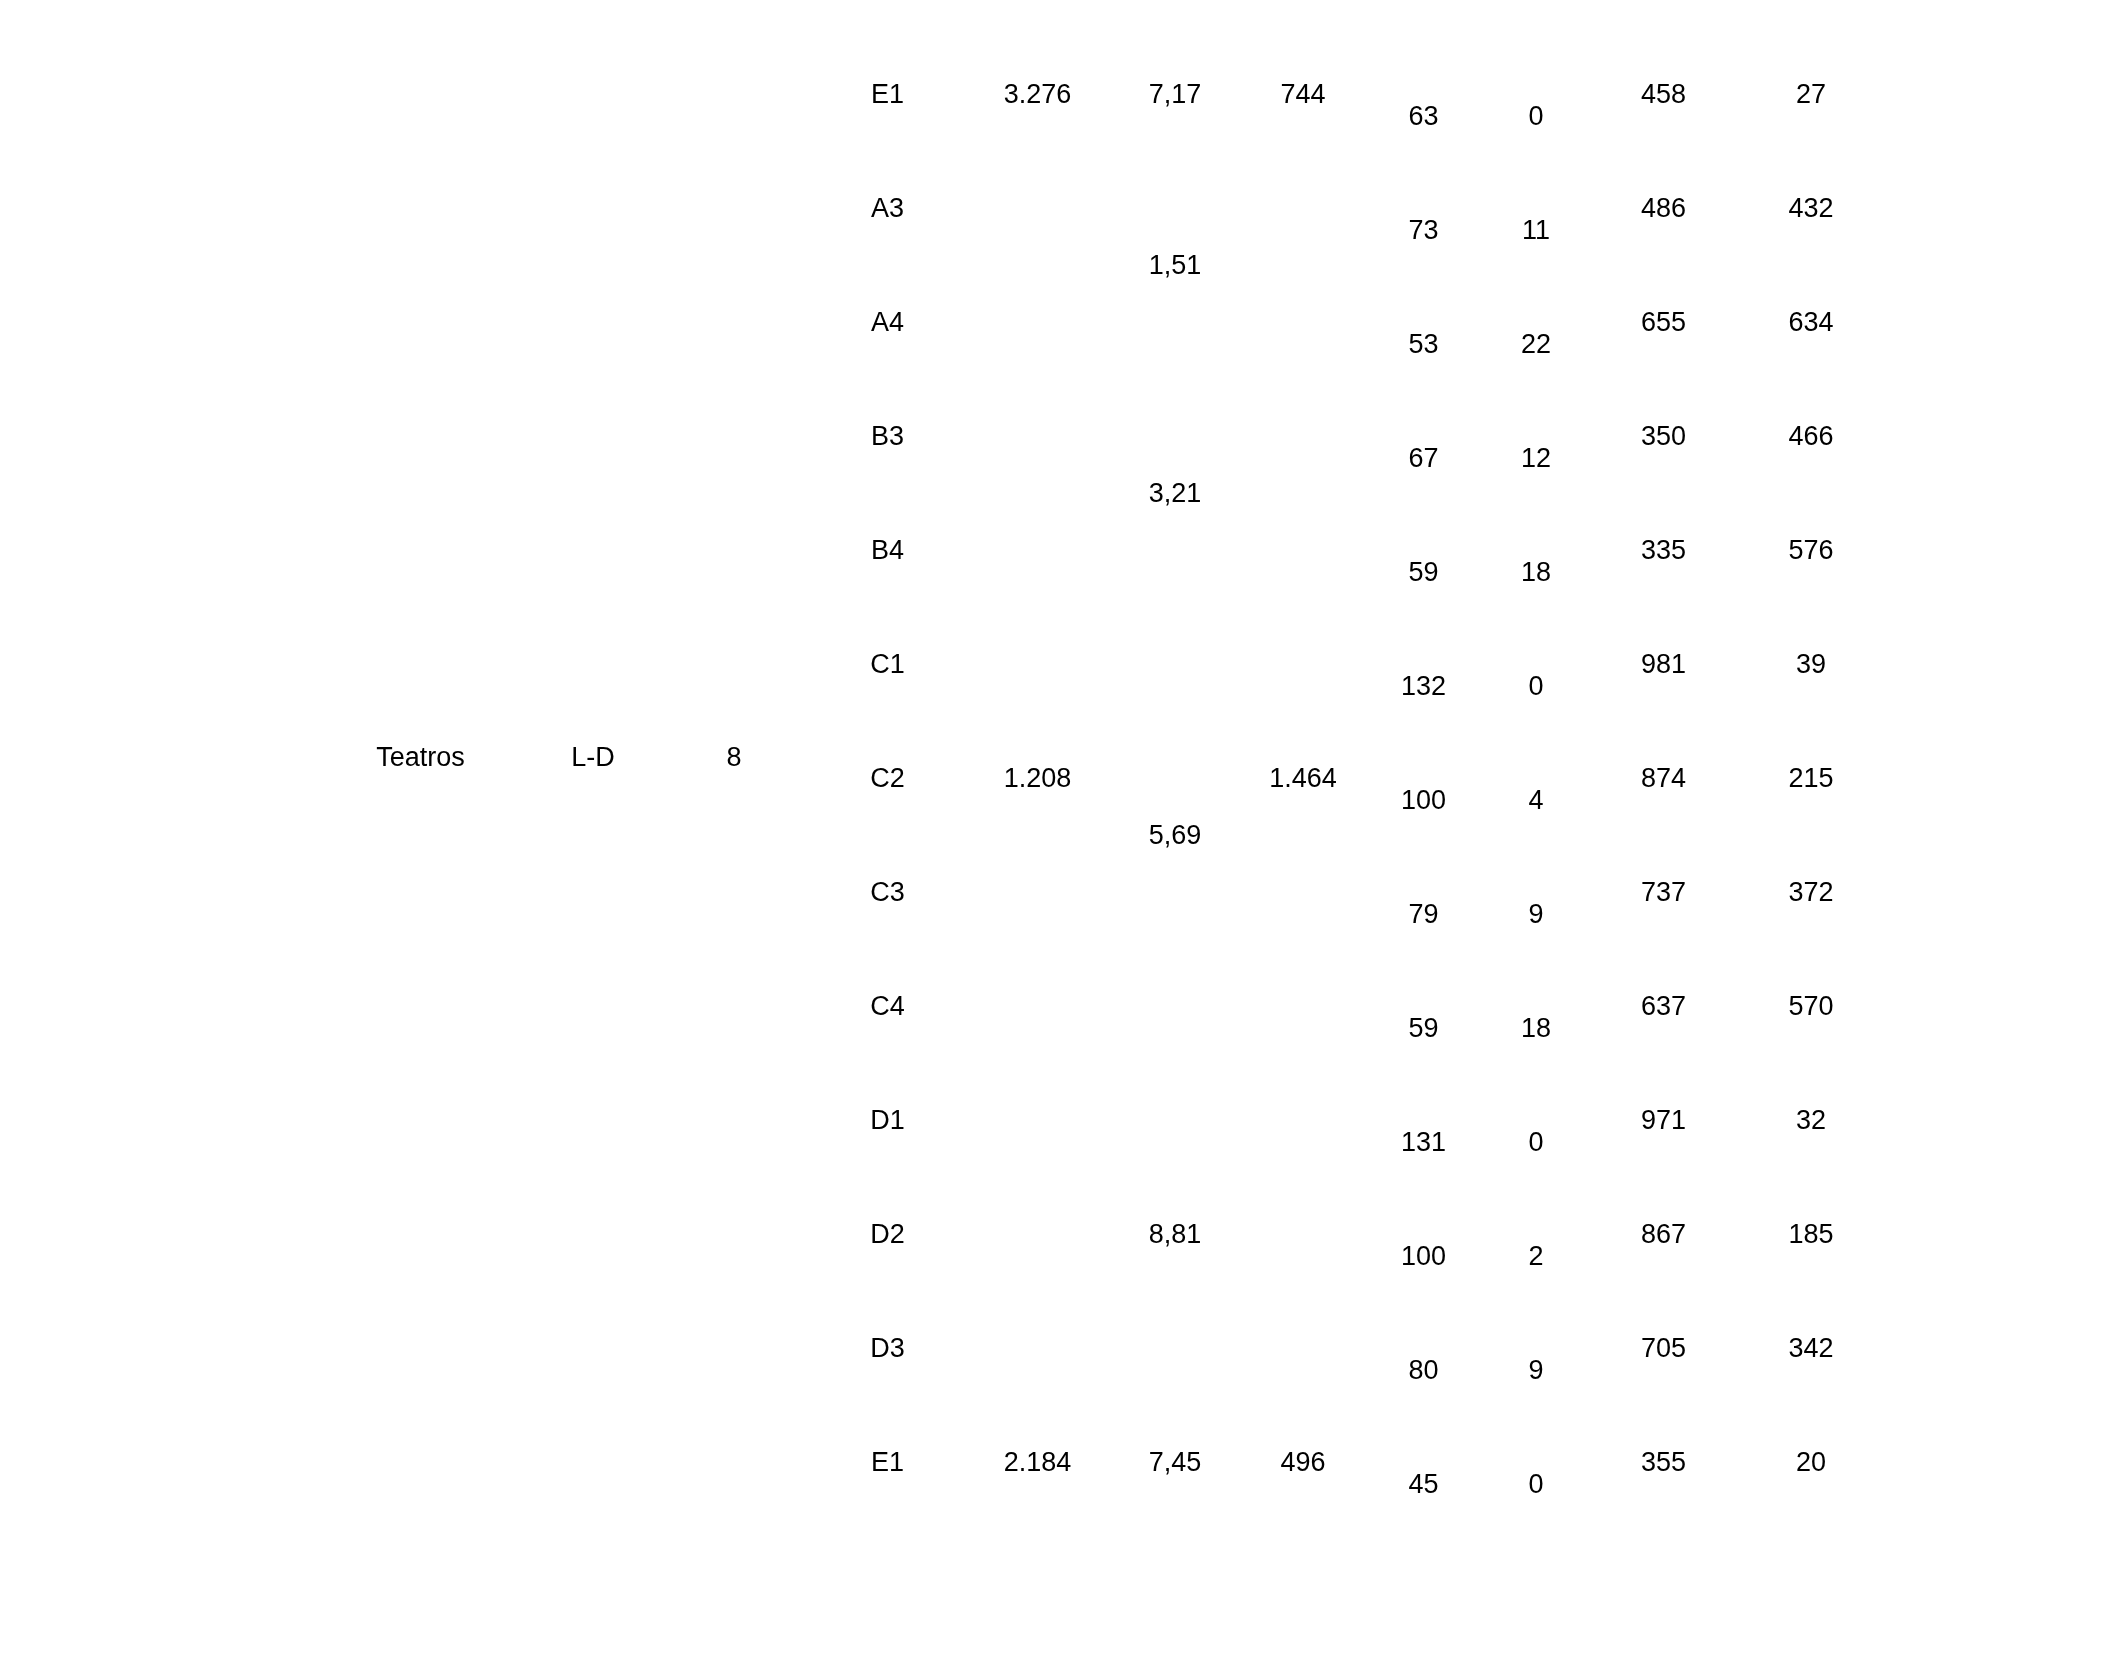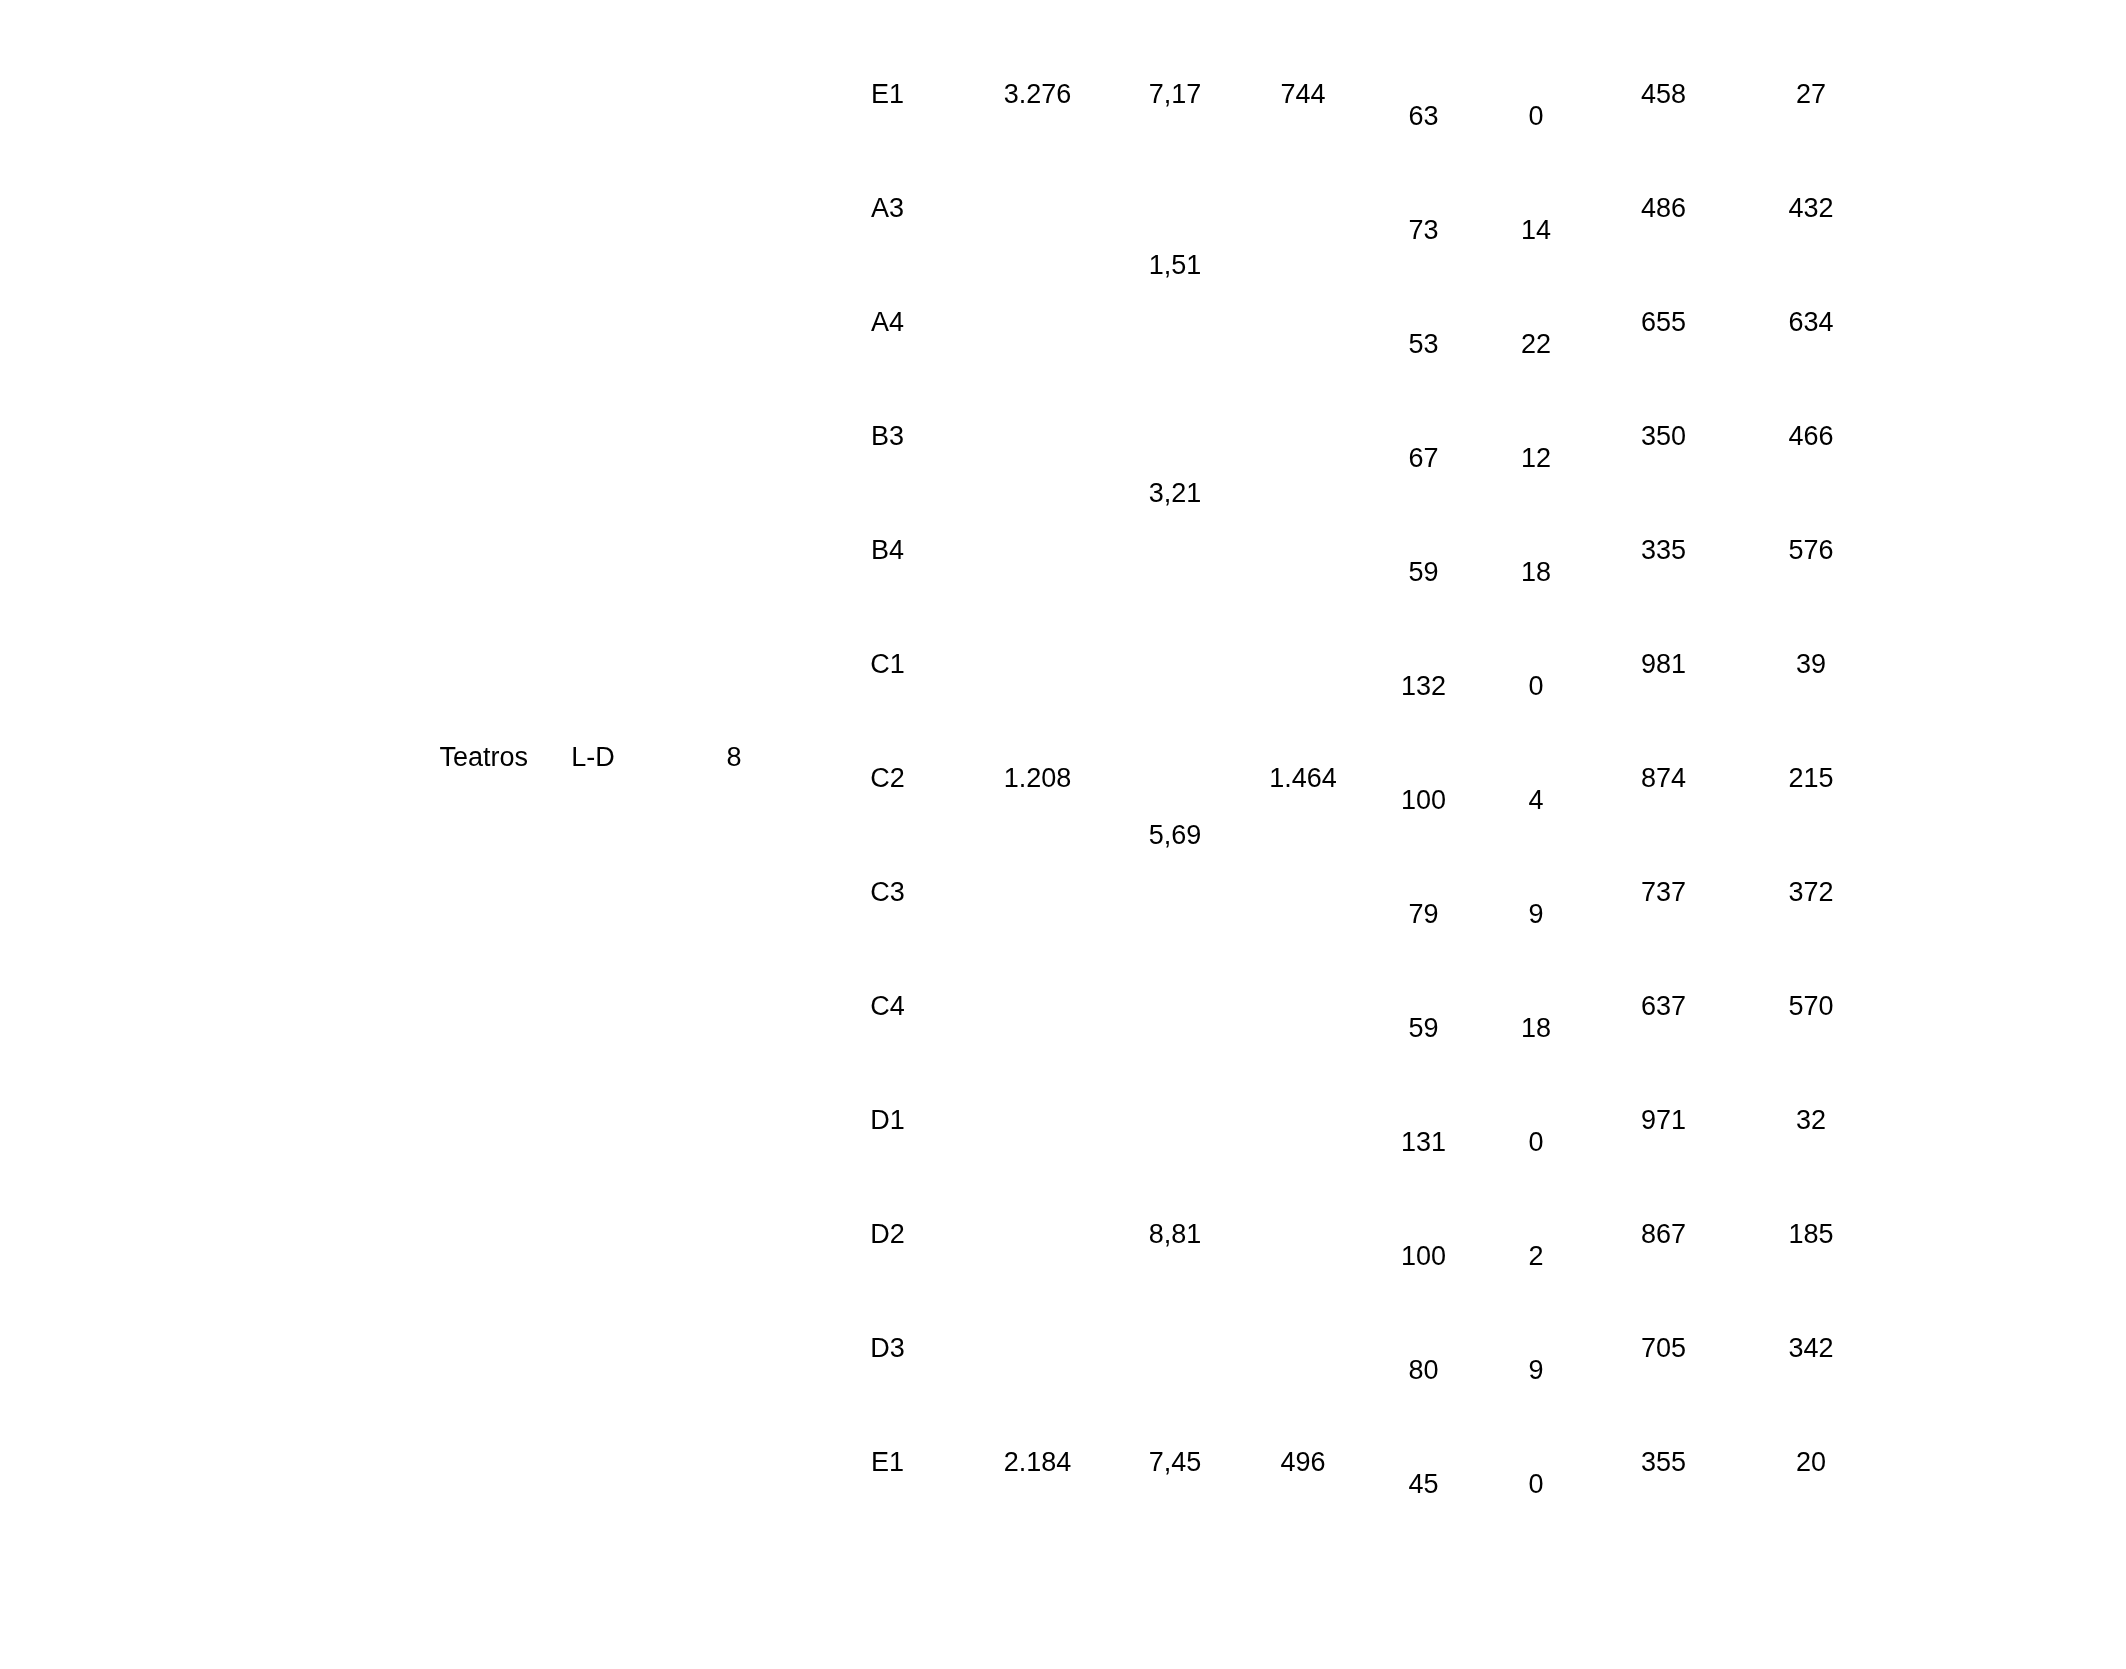--- a/index.html
+++ b/index.html
@@ -113,37 +113,37 @@
           </td>
         <td class="vl-r ta-c hl-b">
             <span class="low">0</span>
           </td>
         <td class="vl-r ta-c hl-b">458</td>
         <td class="vl-r ta-c hl-b">27</td>
       </tr>
 
       <tr class="r-tall">
         <td class="vl-l hl-t ta-l" rowspan="12">
-          <span style="display:block; position:relative; top:-78px;text-align:right;">Teatros</span>
+          <span style="display:block; position:relative; top:-78px;">Teatros</span>
         </td>
         <td class="vl-l hl-t ta-c" rowspan="12">
           <span style="display:block; position:relative; top:-78px;">L-D</span>
         </td>
         <td class="vl-l hl-t ta-c" rowspan="12">
           <span style="display:block; position:relative; top:-78px;">8</span>
         </td>
         <td class="vl-l vl-r ta-c hl-b">A3</td>
         <td class="vl-r ta-c" rowspan="11">1.208</td>
         <td class="vl-r ta-c hl-b" rowspan="2">1,51</td>
         <td class="vl-r ta-c" rowspan="11">1.464</td>
         <td class="vl-r ta-c hl-b">
             <span class="low">73</span>
           </td>
         <td class="vl-r ta-c hl-b">
-            <span class="low">14</span>
+            <span class="low">11</span>
           </td>
         <td class="vl-r ta-c hl-b">486</td>
         <td class="vl-r ta-c hl-b">432</td>
       </tr>
 
       <tr class="r-tall">
         <td class="vl-l vl-r ta-c hl-b">A4</td>
         <td class="vl-r ta-c hl-b">
             <span class="low">53</span>
           </td>

